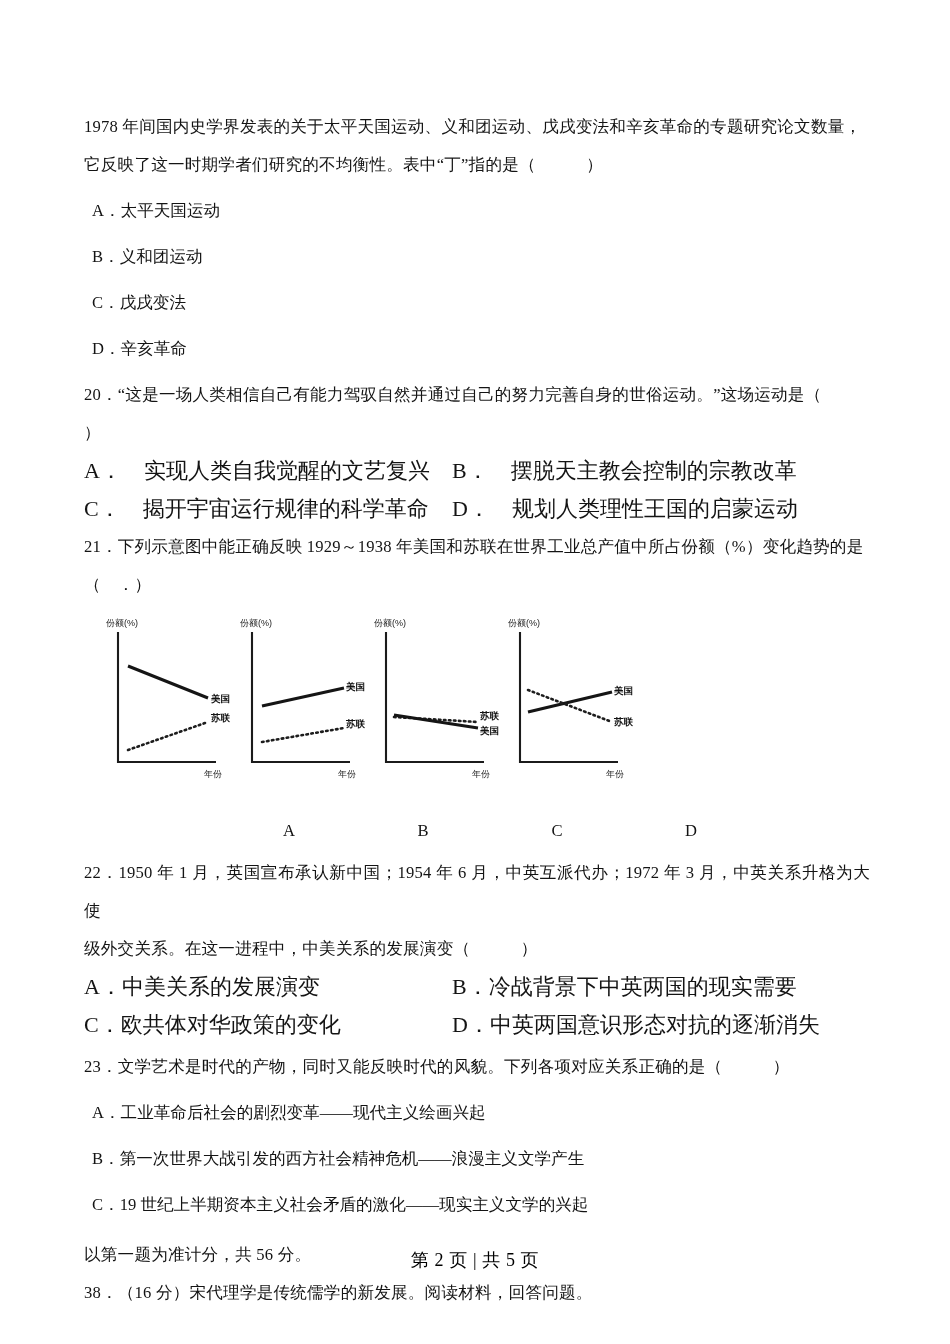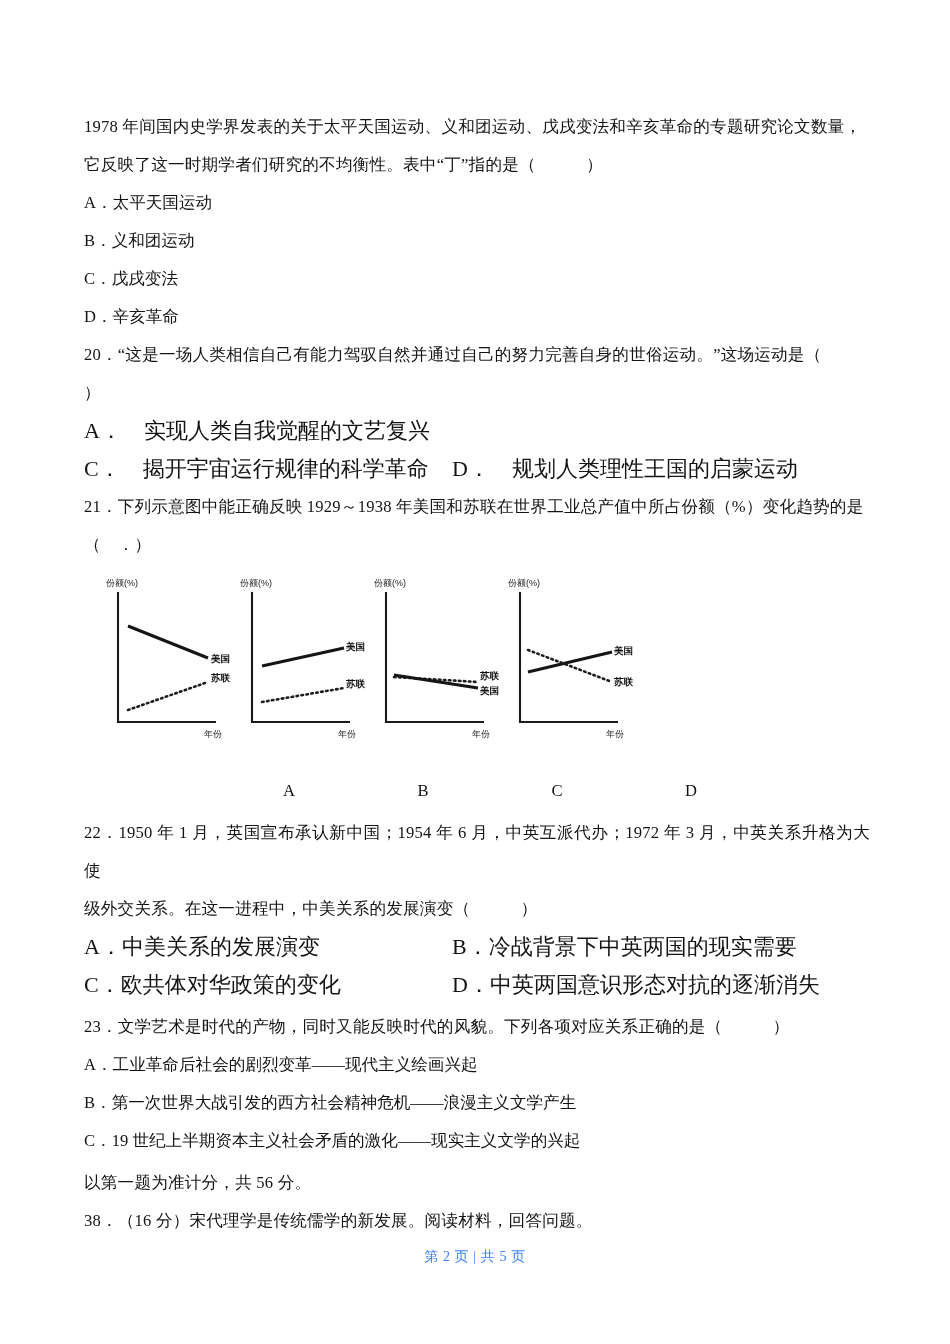--- a/index.html
+++ b/index.html
@@ -36,21 +36,21 @@
     text-justify: inter-ideograph;
     margin: 0;
     white-space: pre-wrap;
   }
   .q-stem {
     margin-top: 0;
   }
   .opt-line {
     font-size: 16.6px;
     line-height: 38px;
-    margin: 0;
+    margin: 8px;
     white-space: pre;
   }
   .opt-two {
     display: flex;
     font-size: 22px;
     line-height: 38px;
   }
   .opt-two .col-a { width: 368px; flex: 0 0 368px; white-space: pre; }
   .opt-two .col-b { flex: 1 1 auto; white-space: pre; }
 
@@ -96,22 +96,22 @@
     font-family: "Liberation Sans", sans-serif;
     fill: #121212;
   }
 
   .footer {
     position: absolute;
     left: 0;
     top: 1248px;
     width: 950px;
     text-align: center;
-    font-size: 14px;
-    color: #3b82f6;
+    font-size: 18px;
+    color: #000000;
     letter-spacing: 0.6px;
   }
 </style>
 </head>
 <body>
 
 <div class="page">
 
   <div class="content">
 
@@ -122,20 +122,21 @@
       <p class="opt-line">B．义和团运动</p>
       <p class="opt-line">C．戊戌变法</p>
       <p class="opt-line">D．辛亥革命</p>
     </div>
 
     <div>
       <p class="para">20．“这是一场人类相信自己有能力驾驭自然并通过自己的努力完善自身的世俗运动。”这场运动是（</p>
       <p class="para">）</p>
       <div class="opt-two">
         <span class="col-a">A．　实现人类自我觉醒的文艺复兴</span>
+        <span class="col-b">B．　摆脱天主教会控制的宗教改革</span>
       </div>
       <div class="opt-two">
         <span class="col-a">C．　揭开宇宙运行规律的科学革命</span>
         <span class="col-b">D．　规划人类理性王国的启蒙运动</span>
       </div>
     </div>
 
     <div>
       <p class="para">21．下列示意图中能正确反映 1929～1938 年美国和苏联在世界工业总产值中所占份额（%）变化趋势的是</p>
       <p class="para">（　．）</p>

